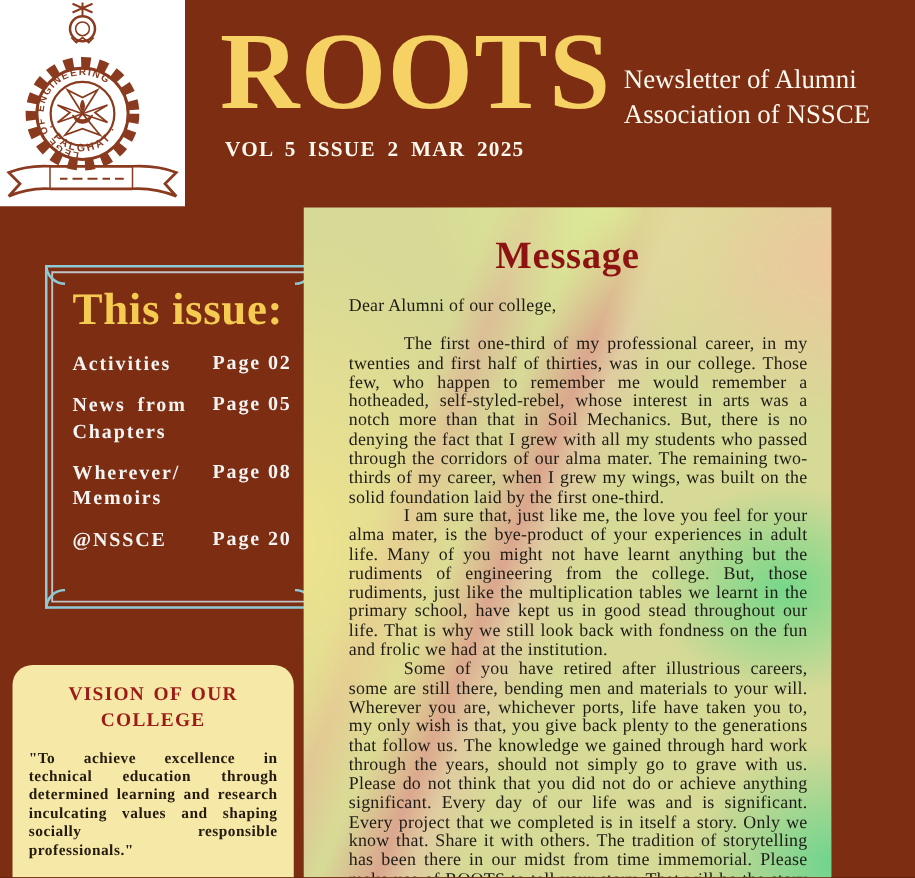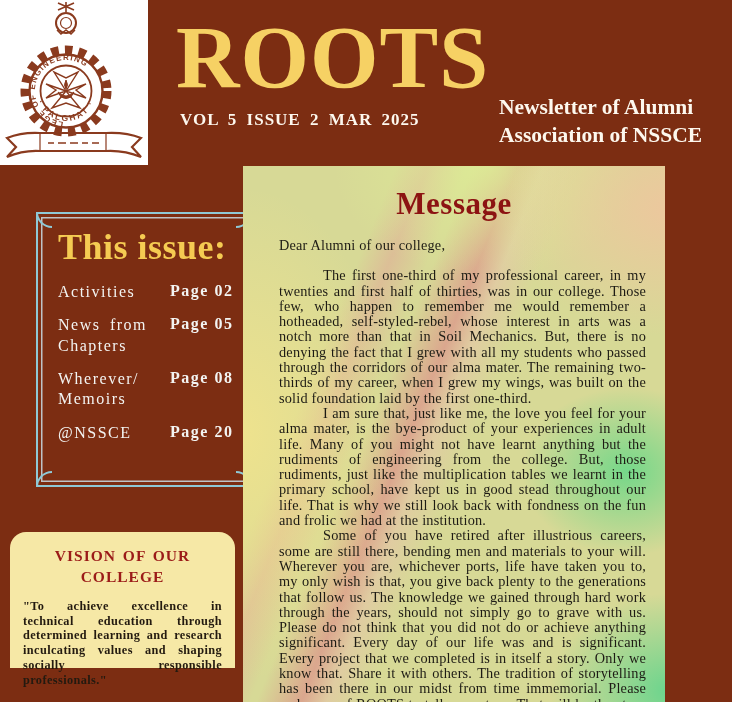--- a/index.html
+++ b/index.html
@@ -15,21 +15,21 @@
     background:#ffffff;
   }
   .logo-box svg { display:block; }
   .masthead-title {
     position:absolute; left:176px; top:14px;
     font-size:88px; font-weight:bold; color:#F6D164; line-height:1;
     letter-spacing:1px;
   }
   .masthead-sub {
     position:absolute; left:499px; top:50px;
-    font-size:21.5px; font-weight:bold; color:#FDF8EE; line-height:1.3;margin-top:44px;
+    font-size:21.5px; font-weight:normal; color:#FDF8EE; line-height:1.3;
   }
   .masthead-vol {
     position:absolute; left:180px; top:110px;
     font-size:17px; font-weight:bold; color:#FDF8EE; letter-spacing:1px;
     word-spacing:4px;
   }
   
   .toc-box {
     position:absolute; left:12px; top:212px; width:216px; height:275px;
     border:2px solid #8FC9D6;
@@ -41,30 +41,30 @@
   .toc-corner.tl { left:-2px; top:-2px;  border-left:2px solid #8FC9D6; border-bottom:2px solid #8FC9D6; border-bottom-left-radius:100%; }
   .toc-corner.tr { right:-2px; top:-2px; border-right:2px solid #8FC9D6; border-bottom:2px solid #8FC9D6; border-bottom-right-radius:100%; }
   .toc-corner.bl { left:-2px; bottom:-2px; border-left:2px solid #8FC9D6; border-top:2px solid #8FC9D6; border-top-left-radius:100%; }
   .toc-corner.br { right:-2px; bottom:-2px; border-right:2px solid #8FC9D6; border-top:2px solid #8FC9D6; border-top-right-radius:100%; }
   .toc-title {
     font-size:36px; font-weight:bold; color:#F5CB52; margin-bottom:14px;
     letter-spacing:0.5px;
   }
   .toc-row { display:flex; margin-bottom:13px; }
   .toc-label {
-    flex:0 0 104px; font-size:16px; font-weight:normal; color:#F3F4F2;
+    flex:0 0 104px; font-size:16px; font-weight:bold; color:#F3F4F2;
     letter-spacing:1.5px; word-spacing:4px; line-height:1.27; white-space:normal;
   }
   .toc-page {
     margin-left:8px; font-size:16px; font-weight:bold; color:#F3F4F2;
     letter-spacing:1.5px; white-space:nowrap;
   }
   
   .vision-box {
-    position:absolute; left:10px; top:532px; width:225px; height:136px;
+    position:absolute; left:10px; top:532px; width:225px; height:170px;
     background:#F6E8A6; border-radius:16px 16px 0 0;
     padding:14px 13px 0;
   }
   .vision-heading, .mission-heading {
     text-align:center; color:#9B1B18; font-weight:bold; font-size:15.5px;
     letter-spacing:1px; line-height:1.35; word-spacing:2px;
   }
   .vision-quote {
     margin-top:11px; text-align:justify; color:#231A10; font-weight:bold;
     font-size:12.3px; line-height:1.2; letter-spacing:0.4px; word-spacing:2px;

